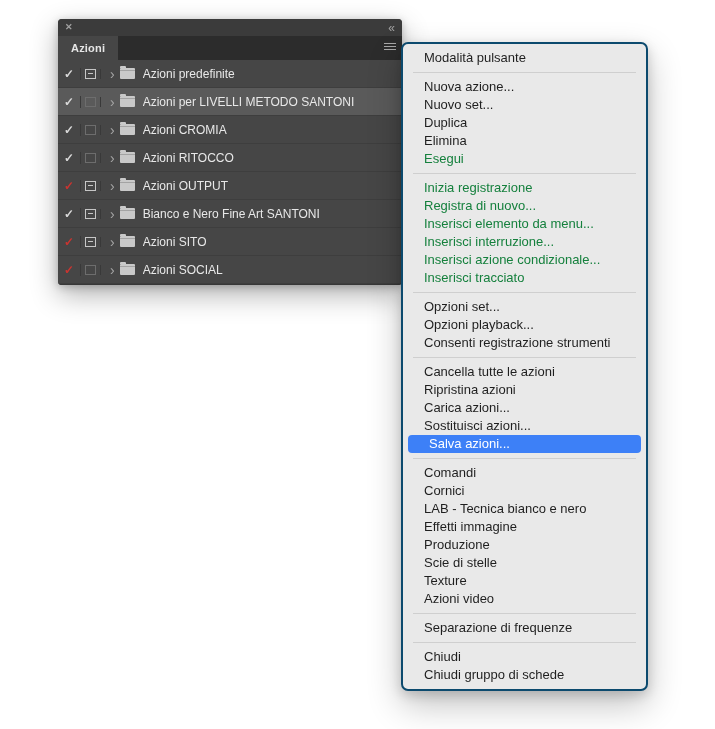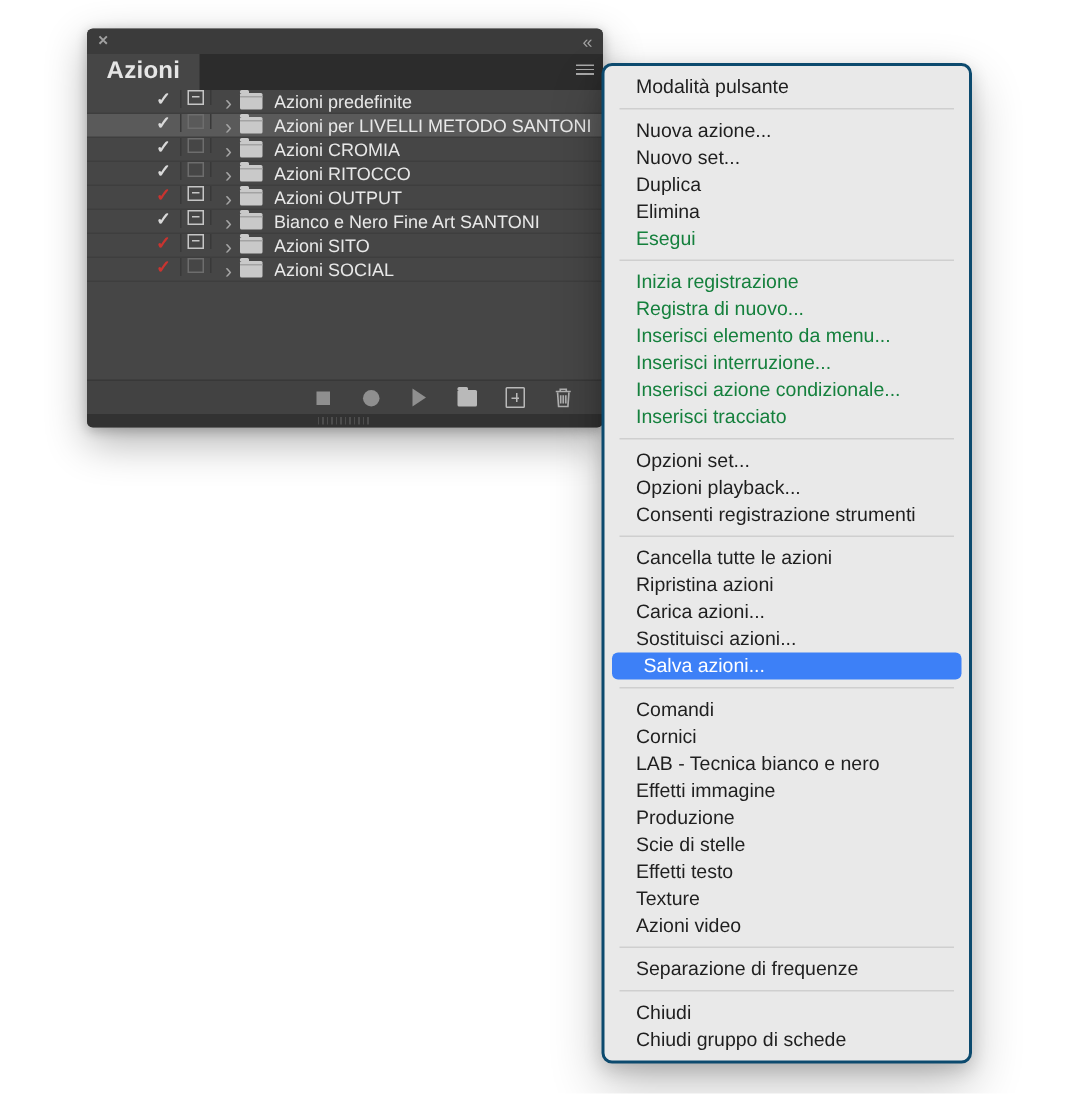--- a/index.html
+++ b/index.html
@@ -21,32 +21,32 @@
   .titlebar {
     height:17px; background:#3b3b3b; flex:0 0 17px;
     display:flex; align-items:center; justify-content:space-between; padding:0 7px;
   }
   .close-x::before { content:"✕"; }
   .close-x { color:#a2a2a2; font-size:9px; font-weight:bold; line-height:1; cursor:default; }
   .collapse::before { content:"«"; }
   .collapse { color:#a2a2a2; font-size:12px; line-height:1; cursor:default; }
   .tabbar { height:24px; flex:0 0 24px; background:#2c2c2c; display:flex; position:relative; }
   .tab {
-    background:#464646; color:#e6e6e6; font-weight:bold; font-size:16px;
+    background:#464646; color:#e6e6e6; font-weight:bold; font-size:11px;
     padding:0 13px; display:flex; align-items:center; letter-spacing:.2px;
   }
   .flyout-trigger {
     position:absolute; right:6px; top:7px; width:12px; height:9px;
     background:repeating-linear-gradient(#a8a8a8 0 1px, transparent 1px 3px);
   }
 
   .rows { flex:0 0 auto; }
   .row {
-    height:16px; display:flex; align-items:flex-start;
-    background:#464646; border-bottom:1px solid #3e3e3e;padding-left:40px;
+    height:28px; display:flex; align-items:center;
+    background:#464646; border-bottom:1px solid #3e3e3e;
   }
   .row.selected { background:#5a5a5a; }
   .cell-check {
     width:23px; flex:0 0 23px; display:flex; align-items:center; justify-content:center;
     border-right:1px solid #393939;
   }
   .check::before { content:"✓"; }
   .check { font-size:12px; font-weight:bold; line-height:1; }
   .cell-box {
     width:20px; flex:0 0 20px; display:flex; align-items:center; justify-content:center;
@@ -281,21 +281,20 @@
     <div class="menu-item">Carica azioni...</div>
     <div class="menu-item">Sostituisci azioni...</div>
     <div class="menu-item selected" style="background: rgb(61, 128, 247);">Salva azioni...</div>
     <div class="menu-sep"></div>
     <div class="menu-item">Comandi</div>
     <div class="menu-item">Cornici</div>
     <div class="menu-item">LAB - Tecnica bianco e nero</div>
     <div class="menu-item">Effetti immagine</div>
     <div class="menu-item">Produzione</div>
     <div class="menu-item">Scie di stelle</div>
-    <div class="menu-item">Effetti testo</div>
     <div class="menu-item">Texture</div>
     <div class="menu-item">Azioni video</div>
     <div class="menu-sep"></div>
     <div class="menu-item">Separazione di frequenze</div>
     <div class="menu-sep"></div>
     <div class="menu-item">Chiudi</div>
     <div class="menu-item">Chiudi gruppo di schede</div>
   </div>
 
 </body></html>

